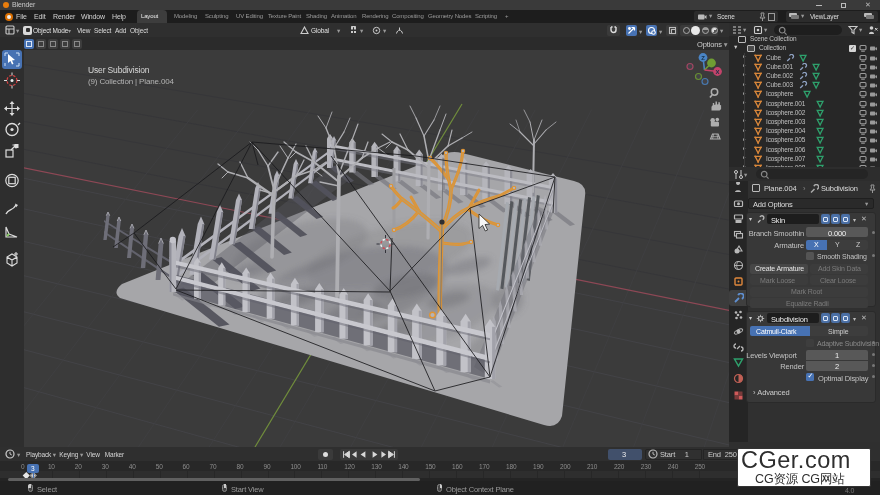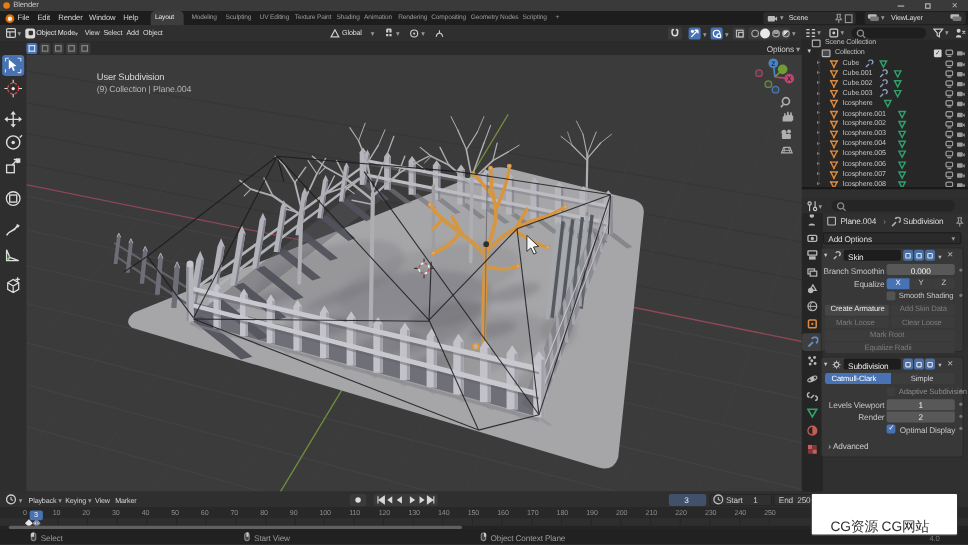--- a/index.html
+++ b/index.html
@@ -874,21 +874,21 @@
     <path d="M 2.2,7.2 h3.6" stroke="#9a9a9a" stroke-width="1.1"></path>
   </svg>
 <svg width="10" height="9" viewBox="0 0 10 9" style="position:absolute;left:869px;top:163.89999999999998px">
     <rect x="1" y="2.5" width="5.2" height="4" rx="0.8" fill="#9a9a9a"></rect>
     <path d="M 6.2,4.5 l 1.8,-1.4 v3.4 l -1.8,-1.4" fill="#9a9a9a"></path>
   </svg>
 <div class="abs" style="left:744px;top:53px;width:1px;height:115px;background:#3a3a3a"></div>
 
 <div class="abs" style="left:729px;top:170px;width:151px;height:2px;background:#191919"></div>
 
-<div class="abs" style="left:729px;top:180px;width:151px;height:275px;background:#303030">
+<div class="abs" style="left:729px;top:167px;width:151px;height:275px;background:#303030">
  <div class="abs" style="left:0;top:0;width:151px;height:14px;background:#2d2d2d"></div>
  <svg width="11" height="11" viewBox="0 0 11 11" style="position:absolute;left:4px;top:1.5px">
       <circle cx="3" cy="3" r="1.5" fill="none" stroke="#ccc" stroke-width="1"></circle>
       <circle cx="8" cy="8" r="1.5" fill="none" stroke="#ccc" stroke-width="1"></circle>
       <path d="M 3,4.5 V 10 M 8,1 V 6.5" stroke="#ccc" stroke-width="1"></path>
     </svg>
  <div class="abs txt" style="left:15px;top:3.5px;font-size:6.5px;color:#999">▾</div>
  <div class="abs" style="left:27px;top:2px;width:112px;height:10px;background:#252525;border-radius:5px"></div>
  <svg width="10" height="10" viewBox="0 0 10 10" style="position:absolute;left:31px;top:3px">
       <circle cx="4.2" cy="4.2" r="2.8" fill="none" stroke="#888" stroke-width="1.2"></circle>
@@ -982,21 +982,21 @@
 <div class="abs" style="left:102px;top:47px;width:9px;height:10px;background:#4a6fa5;border-radius:2px"></div>
 <div class="abs" style="left:104px;top:49.5px;width:5px;height:5px;border:1px solid #dce6f5;border-radius:1px"></div>
 <div class="abs" style="left:112px;top:47px;width:9px;height:10px;background:#4a6fa5;border-radius:2px"></div>
 <div class="abs" style="left:114px;top:49.5px;width:5px;height:5px;border:1px solid #dce6f5;border-radius:1px"></div>
 <div class="abs txt" style="left:124px;top:48.5px;font-size:6px;color:#bbb">▾</div>
 <div class="abs txt" style="left:132px;top:47.5px;font-size:7px;color:#bbb">✕</div>
 <div class="abs txt" style="left:10px;top:61.5px;width:65px;text-align:right;font-size:7.5px;color:#c3c3c3">Branch Smoothin</div>
 <div class="abs" style="left:77px;top:60px;width:62px;height:10px;background:#585858;border-radius:2px"></div>
 <div class="abs txt" style="left:77px;top:61.5px;width:62px;text-align:center;font-size:7.5px;color:#f0f0f0">0.000</div>
 <div class="abs" style="left:143px;top:64px;width:3px;height:3px;border-radius:2px;background:#777"></div>
-<div class="abs txt" style="left:10px;top:74px;width:65px;text-align:right;font-size:7.5px;color:#c3c3c3">Equalize</div>
+<div class="abs txt" style="left:10px;top:74px;width:65px;text-align:right;font-size:7.5px;color:#c3c3c3">Armature</div>
 <div class="abs" style="left:77px;top:72.5px;width:21px;height:10px;background:#4772b3;border-radius:2px 0 0 2px"></div>
 <div class="abs" style="left:98px;top:72.5px;width:21px;height:10px;background:#3d3d3d"></div>
 <div class="abs" style="left:119px;top:72.5px;width:20px;height:10px;background:#3d3d3d;border-radius:0 2px 2px 0"></div>
 <div class="abs txt" style="left:85px;top:74px;font-size:7px;color:#fff">X</div>
 <div class="abs txt" style="left:106px;top:74px;font-size:7px;color:#ccc">Y</div>
 <div class="abs txt" style="left:127px;top:74px;font-size:7px;color:#ccc">Z</div>
 <div class="abs" style="left:77px;top:85px;width:8px;height:8px;background:#545454;border-radius:1.5px"></div>
 <div class="abs txt" style="left:88px;top:86px;font-size:7px;color:#c3c3c3">Smooth Shading</div>
 <div class="abs" style="left:143px;top:87px;width:3px;height:3px;border-radius:2px;background:#777"></div>
 <div class="abs" style="left:21px;top:96.5px;width:58px;height:10px;background:#464646;border-radius:2px"></div>
@@ -1027,21 +1027,21 @@
 <div class="abs" style="left:114px;top:148.5px;width:5px;height:5px;border:1px solid #dce6f5;border-radius:1px"></div>
 <div class="abs txt" style="left:124px;top:147.5px;font-size:6px;color:#bbb">▾</div>
 <div class="abs txt" style="left:132px;top:146.5px;font-size:7px;color:#bbb">✕</div>
 <div class="abs" style="left:21px;top:159px;width:60px;height:10px;background:#4772b3;border-radius:2px 0 0 2px"></div>
 <div class="abs txt" style="left:27px;top:160.5px;font-size:7px;color:#fff">Catmull-Clark</div>
 <div class="abs" style="left:81px;top:159px;width:58px;height:10px;background:#3d3d3d;border-radius:0 2px 2px 0"></div>
 <div class="abs txt" style="left:99px;top:160.5px;font-size:7px;color:#ccc">Simple</div>
 <div class="abs" style="left:77px;top:172px;width:8px;height:8px;background:#3e3e3e;border-radius:1.5px"></div>
 <div class="abs txt" style="left:88px;top:173px;font-size:7px;color:#8a8a8a">Adaptive Subdivision</div>
 <div class="abs" style="left:143px;top:174px;width:3px;height:3px;border-radius:2px;background:#777"></div>
-<div class="abs txt" style="left:10px;top:184px;width:65px;text-align:right;font-size:7.5px;color:#c3c3c3">Levels Viewport</div>
+<div class="abs txt" style="left:10px;top:184px;width:65px;text-align:center;font-size:7.5px;color:#c3c3c3">Levels Viewport</div>
 <div class="abs" style="left:77px;top:182.5px;width:62px;height:10px;background:#585858;border-radius:2px 2px 0 0"></div>
 <div class="abs txt" style="left:77px;top:184px;width:62px;text-align:center;font-size:7.5px;color:#f0f0f0">1</div>
 <div class="abs" style="left:143px;top:186px;width:3px;height:3px;border-radius:2px;background:#777"></div>
 <div class="abs txt" style="left:10px;top:195px;width:65px;text-align:right;font-size:7.5px;color:#c3c3c3">Render</div>
 <div class="abs" style="left:77px;top:193.5px;width:62px;height:10px;background:#585858;border-radius:0 0 2px 2px"></div>
 <div class="abs txt" style="left:77px;top:195px;width:62px;text-align:center;font-size:7.5px;color:#f0f0f0">2</div>
 <div class="abs" style="left:143px;top:197px;width:3px;height:3px;border-radius:2px;background:#777"></div>
 <div class="abs" style="left:77px;top:206px;width:8px;height:8px;background:#4772b3;border-radius:1.5px"></div>
 <div class="abs txt" style="left:78.5px;top:205px;font-size:7px;color:#fff">✓</div>
 <div class="abs txt" style="left:89px;top:206.5px;font-size:7.5px;color:#c3c3c3">Optimal Display</div>
@@ -1156,14 +1156,15 @@
  <div class="abs" style="left:222px;top:3px;width:5px;height:8px;border-radius:2.5px;background:#444;border:1px solid #888"></div>
  <div class="abs" style="left:224px;top:3px;width:1.5px;height:4px;background:#ccc"></div>
  <div class="abs txt" style="left:231px;top:3.5px;font-size:7.5px;color:#999">Start View</div>
  <div class="abs" style="left:437px;top:3px;width:5px;height:8px;border-radius:2.5px;background:#444;border:1px solid #888"></div>
  <div class="abs" style="left:439.5px;top:3px;width:2.5px;height:4px;border-radius:0 2px 0 0;background:#ccc"></div>
  <div class="abs txt" style="left:446px;top:3.5px;font-size:7.5px;color:#999">Object Context Plane</div>
  <div class="abs txt" style="left:845px;top:6px;font-size:7px;color:#777">4.0</div>
 </div>
 
 <div class="abs" style="left:737px;top:448px;width:134px;height:38.5px;background:#fff;border:1.5px solid #333;border-radius:2px">
+ <div class="abs txt" style="left:3px;top:-2px;font-size:23.5px;color:#2e2e2e;letter-spacing:0.5px">CGer.com</div>
  <div class="abs txt" style="left:17px;top:22px;font-size:12.5px;color:#2e2e2e">CG资源&nbsp;CG网站</div>
 </div>
 
 </body></html>

